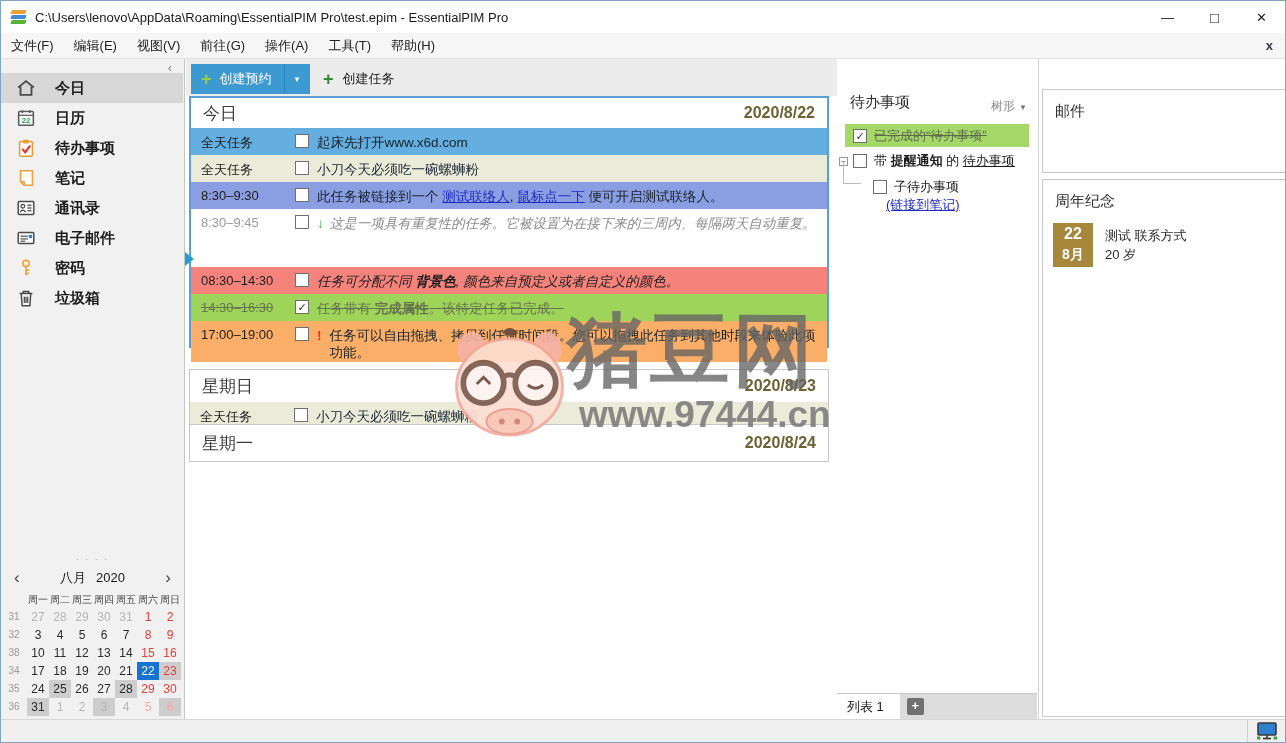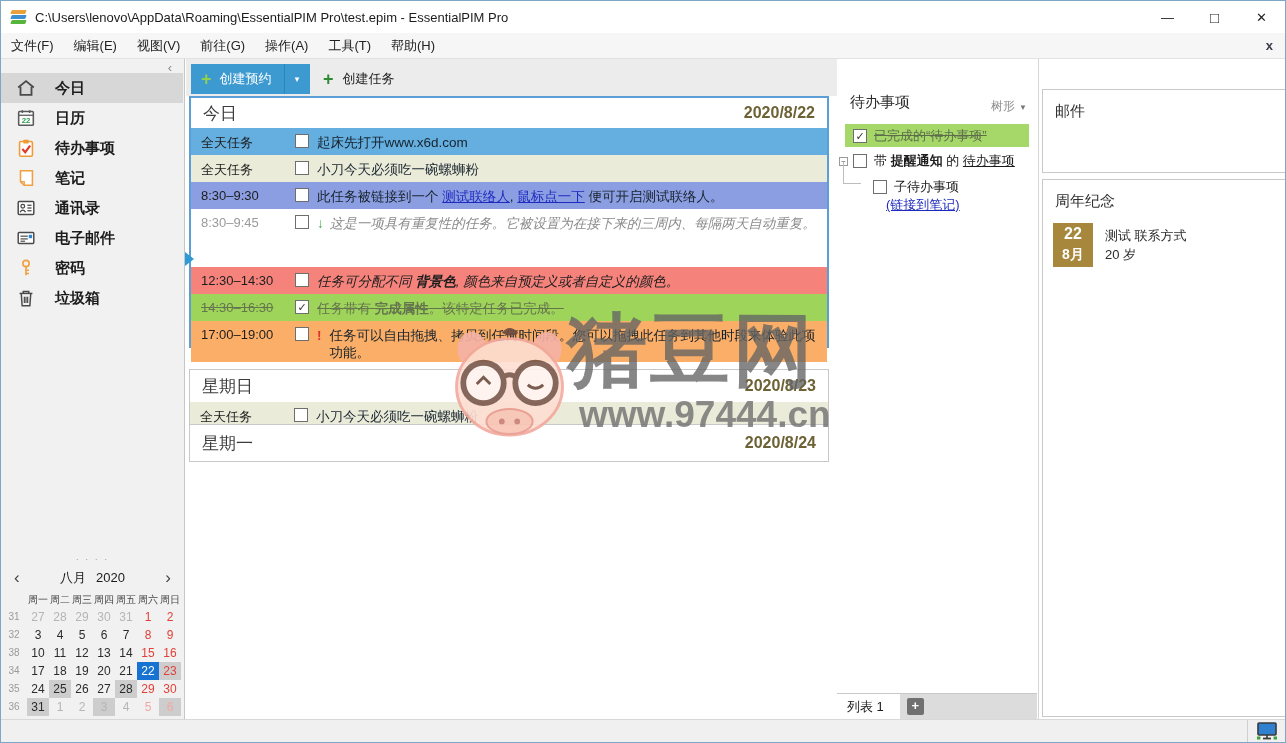--- a/index.html
+++ b/index.html
@@ -363,21 +363,21 @@
     </div>
     <div class="trow h42">
       <span class="ttime grey-time">8:30–9:45</span>
       <span class="tcheck"></span>
       <span class="ttext">
           <span class="recur-arrow">↓</span>
           <span class="italic-grey">这是一项具有重复性的任务。它被设置为在接下来的三周内、每隔两天自动重复。</span>
         </span>
     </div>
     <div class="trow h27 bg-red">
-      <span class="ttime">12:30–14:30</span>
+      <span class="ttime">08:30–14:30</span>
       <span class="tcheck"></span>
       <span class="ttext">
           <span class="italic-dark"><span>任务可分配不同 </span><span class="bold">背景色</span><span>, 颜色来自预定义或者自定义的颜色。</span></span>
         </span>
     </div>
     <div class="trow h27 bg-green done-row">
       <span class="ttime">14:30–16:30</span>
       <span class="tcheck">✓</span>
       <span class="ttext">
           <span class="done-text"><span>任务带有 </span><span class="bold">完成属性</span><span>。该特定任务已完成。</span></span>

